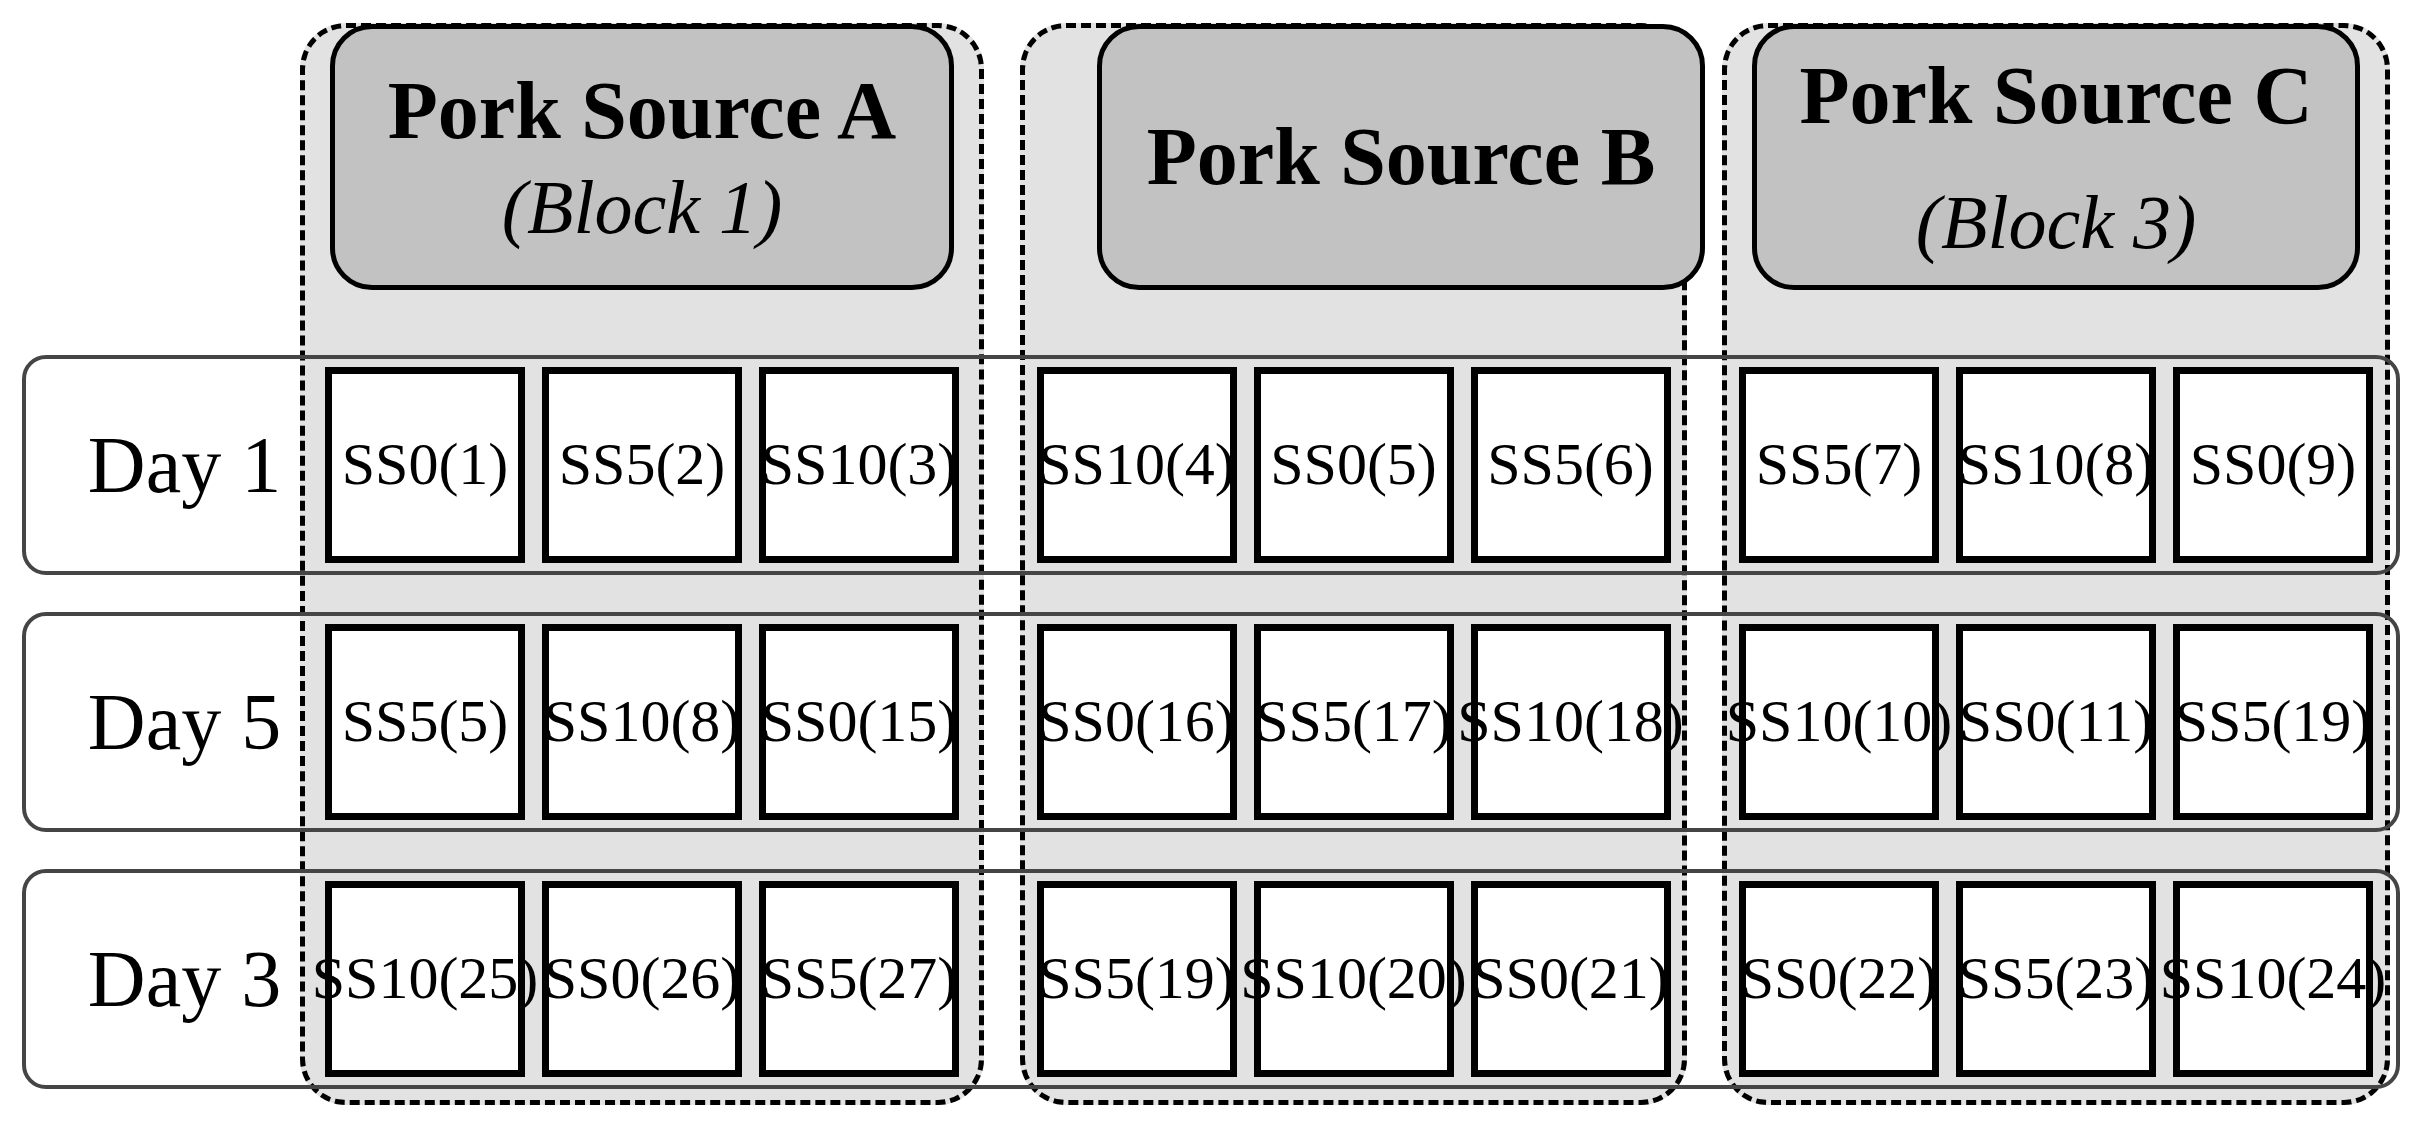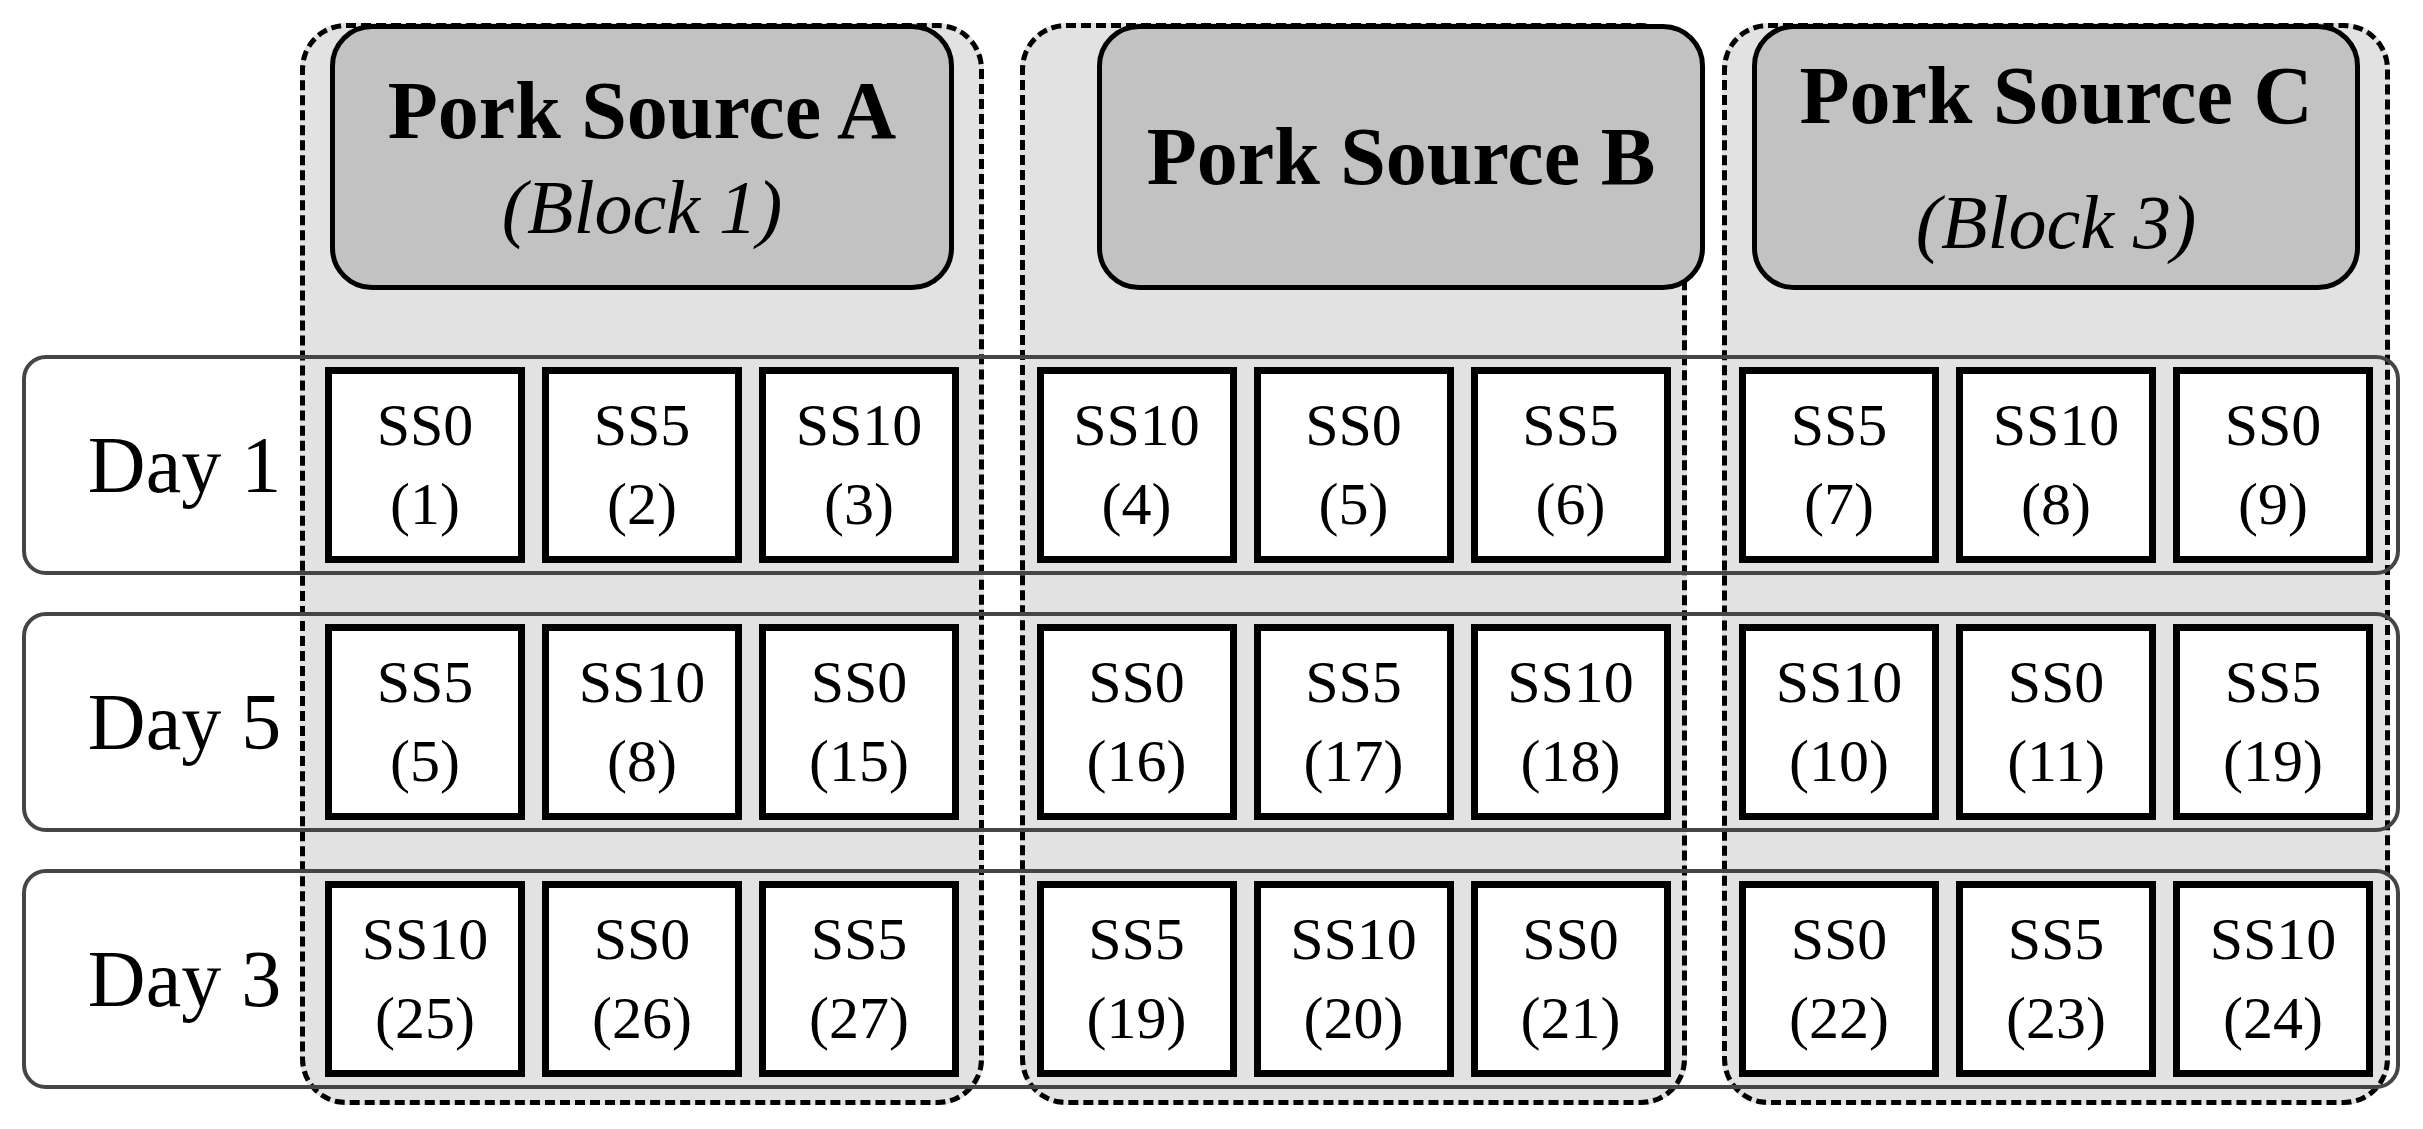--- a/index.html
+++ b/index.html
@@ -66,21 +66,21 @@
   .cells.r2{top:624px;}
   .cells.r3{top:881px;}
   .cells.ca{left:312px;width:660px;}
   .cells.cb{left:1030px;width:647px;}
   .cells.cc{left:1732px;width:648px;}
   .cell{
     width:200px;height:196px;
     background:var(--cell_fill,#ffffff);
     border:7px solid #000;
     box-sizing:border-box;
-    display:flex;flex-direction:column;align-items:center;justify-content:center;
+    display:flex;flex-direction:row;align-items:center;justify-content:center;
     font-size:60px;line-height:1.32;
     text-align:center;
   }
 </style>
 </head>
 <body>
 
 <div class="canvas">
 
   <div class="column col-a"></div>

